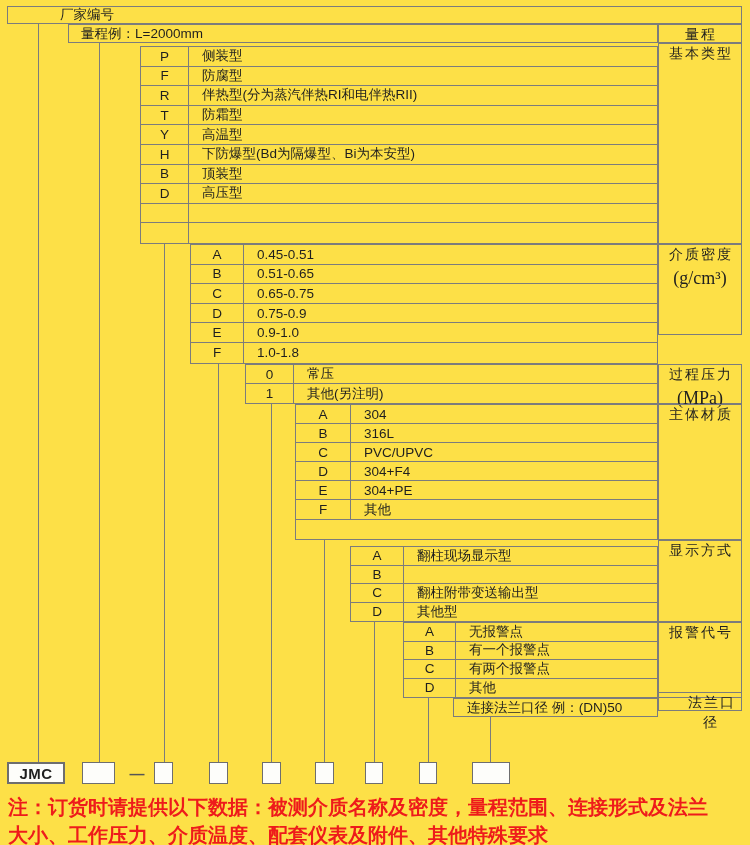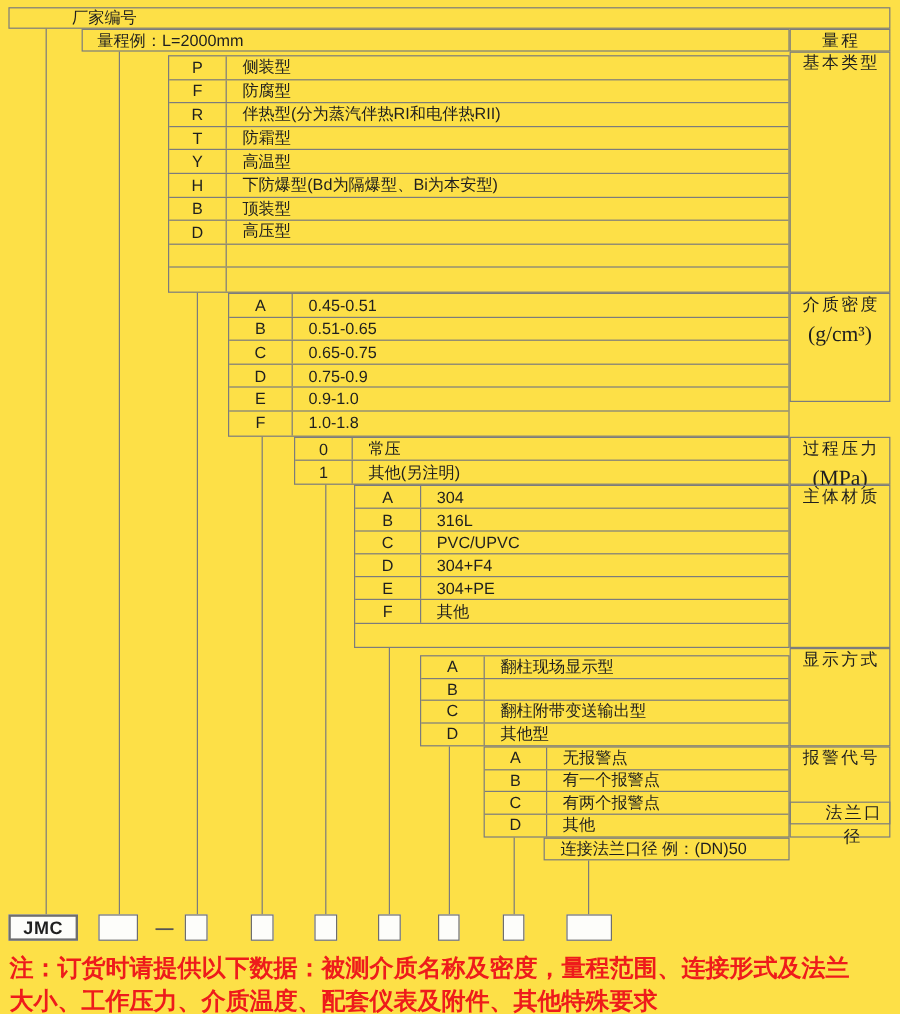--- a/index.html
+++ b/index.html
@@ -245,21 +245,21 @@
         <div class="d">其他</div>
       </div>
   </div>
   <div class="side" style="top:622px;height:76px;">
     <span>报警代号</span>
   </div>
 
   <div class="box" style="left:453px;top:698px;width:205px;height:19px;padding-left:13px;">
     <span>连接法兰口径 例：(DN)50</span>
   </div>
-  <div class="side" style="top:668px;height:19px;padding-left:22px;">
+  <div class="side" style="top:692px;height:19px;padding-left:22px;">
     <span>法兰口径</span>
   </div>
 
   <div class="vl" style="left:38px;top:24px;height:738px;"></div>
   <div class="vl" style="left:99px;top:43px;height:719px;"></div>
   <div class="vl" style="left:164px;top:244px;height:518px;"></div>
   <div class="vl" style="left:218px;top:364px;height:398px;"></div>
   <div class="vl" style="left:271px;top:404px;height:358px;"></div>
   <div class="vl" style="left:324px;top:540px;height:222px;"></div>
   <div class="vl" style="left:374px;top:622px;height:140px;"></div>

